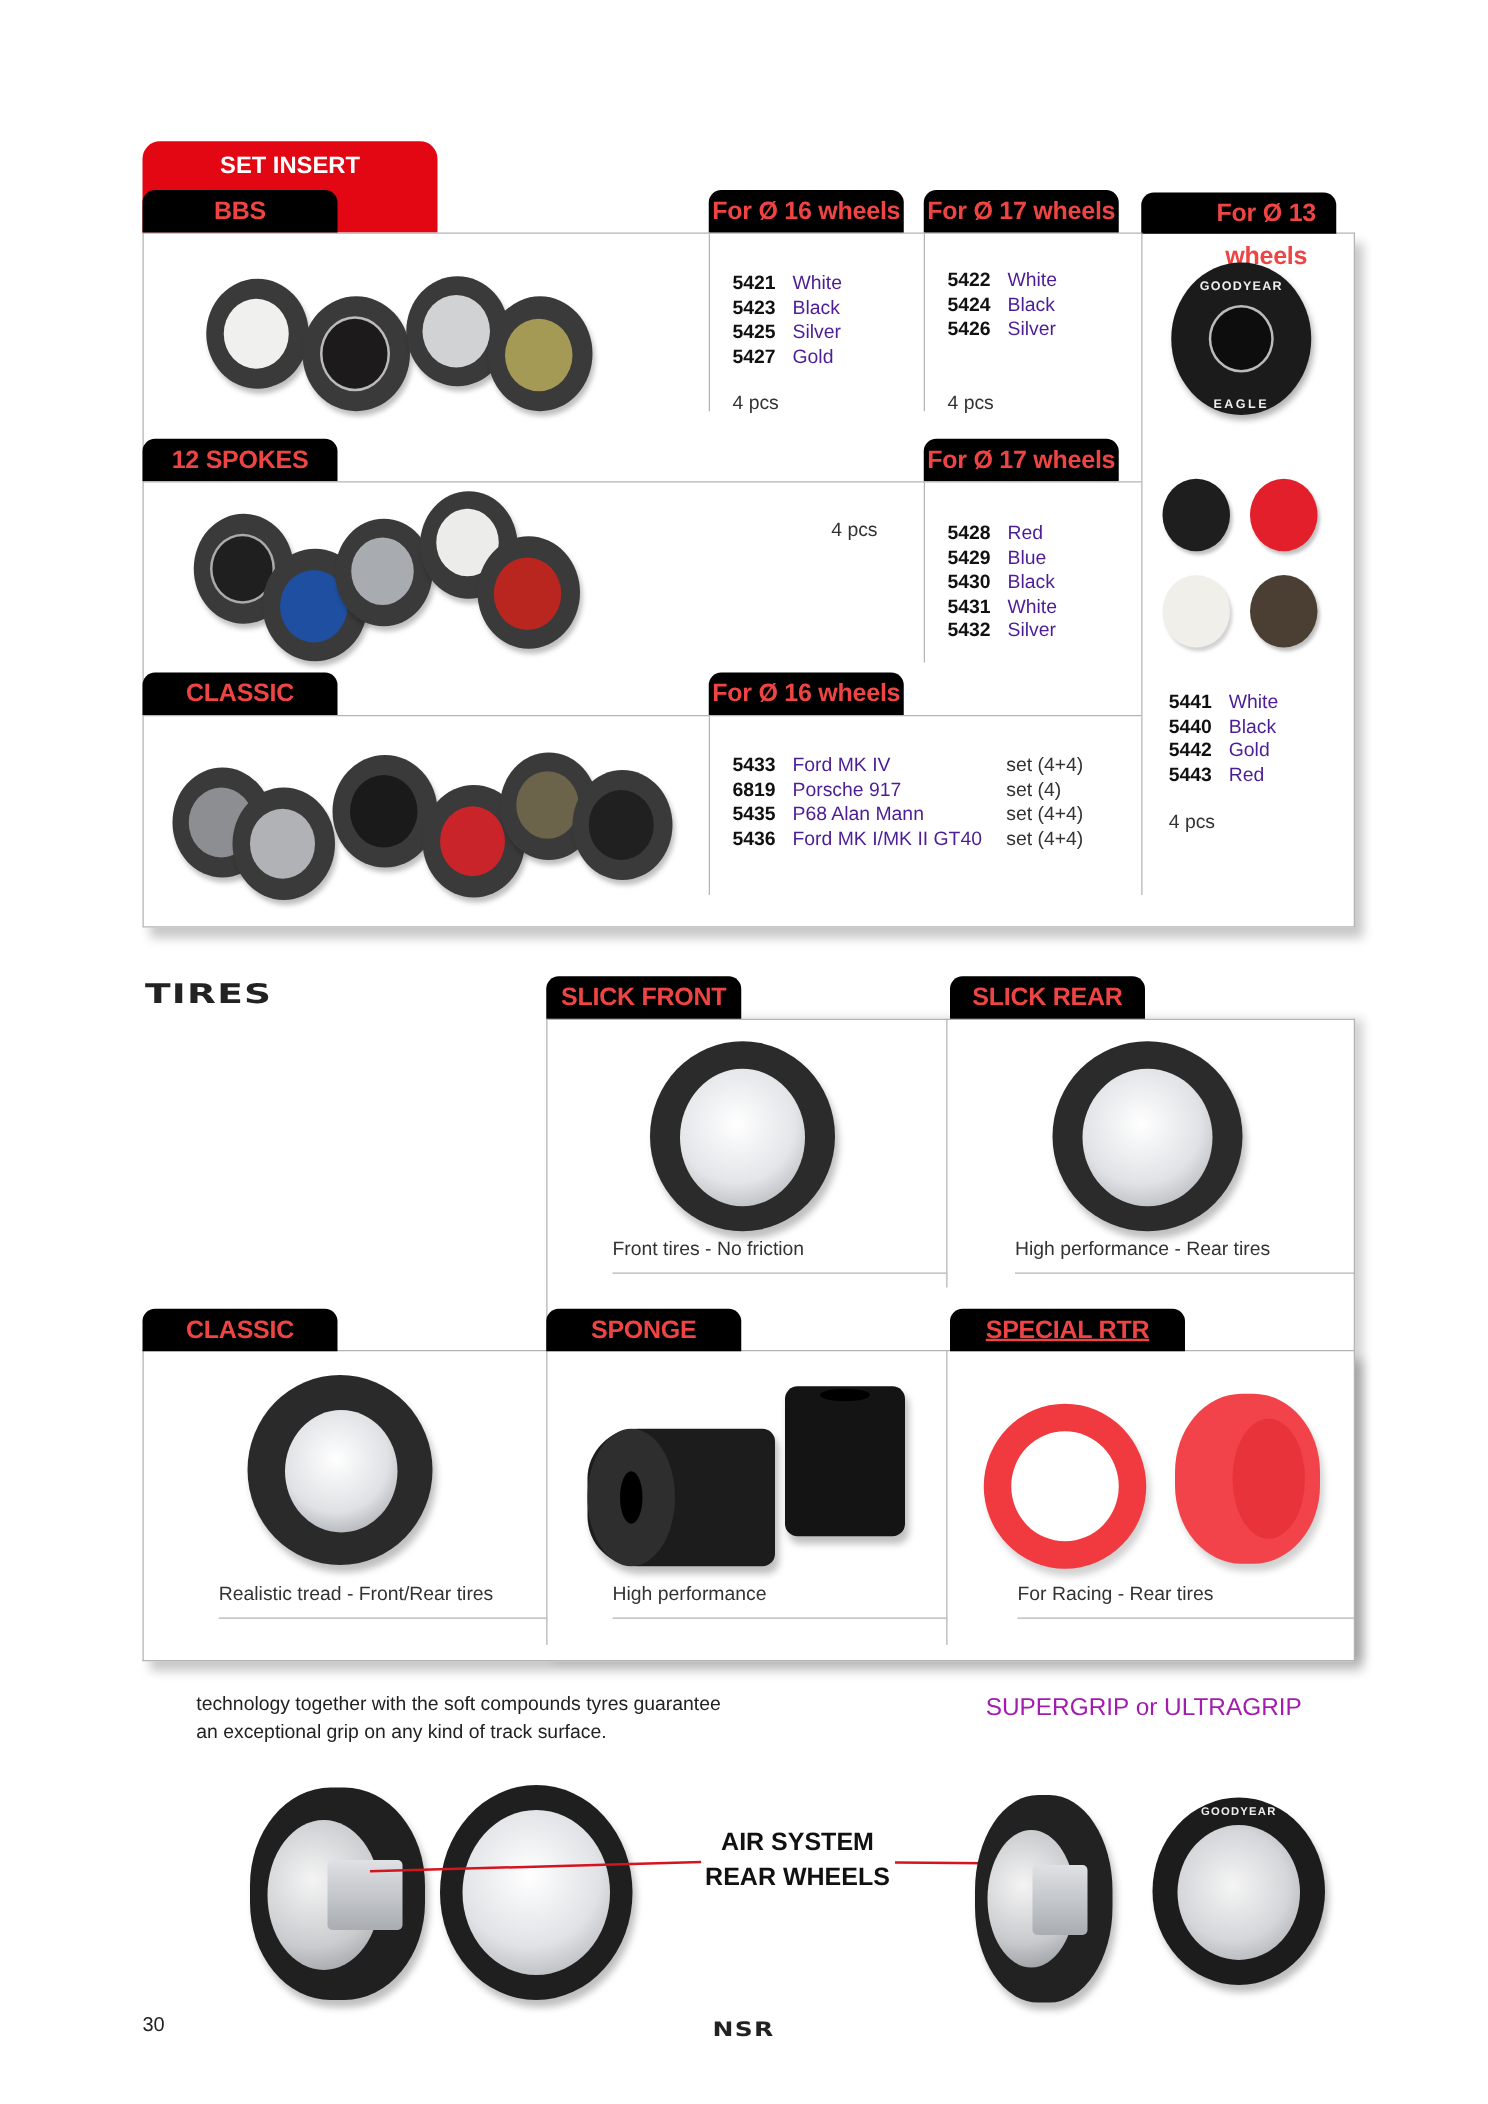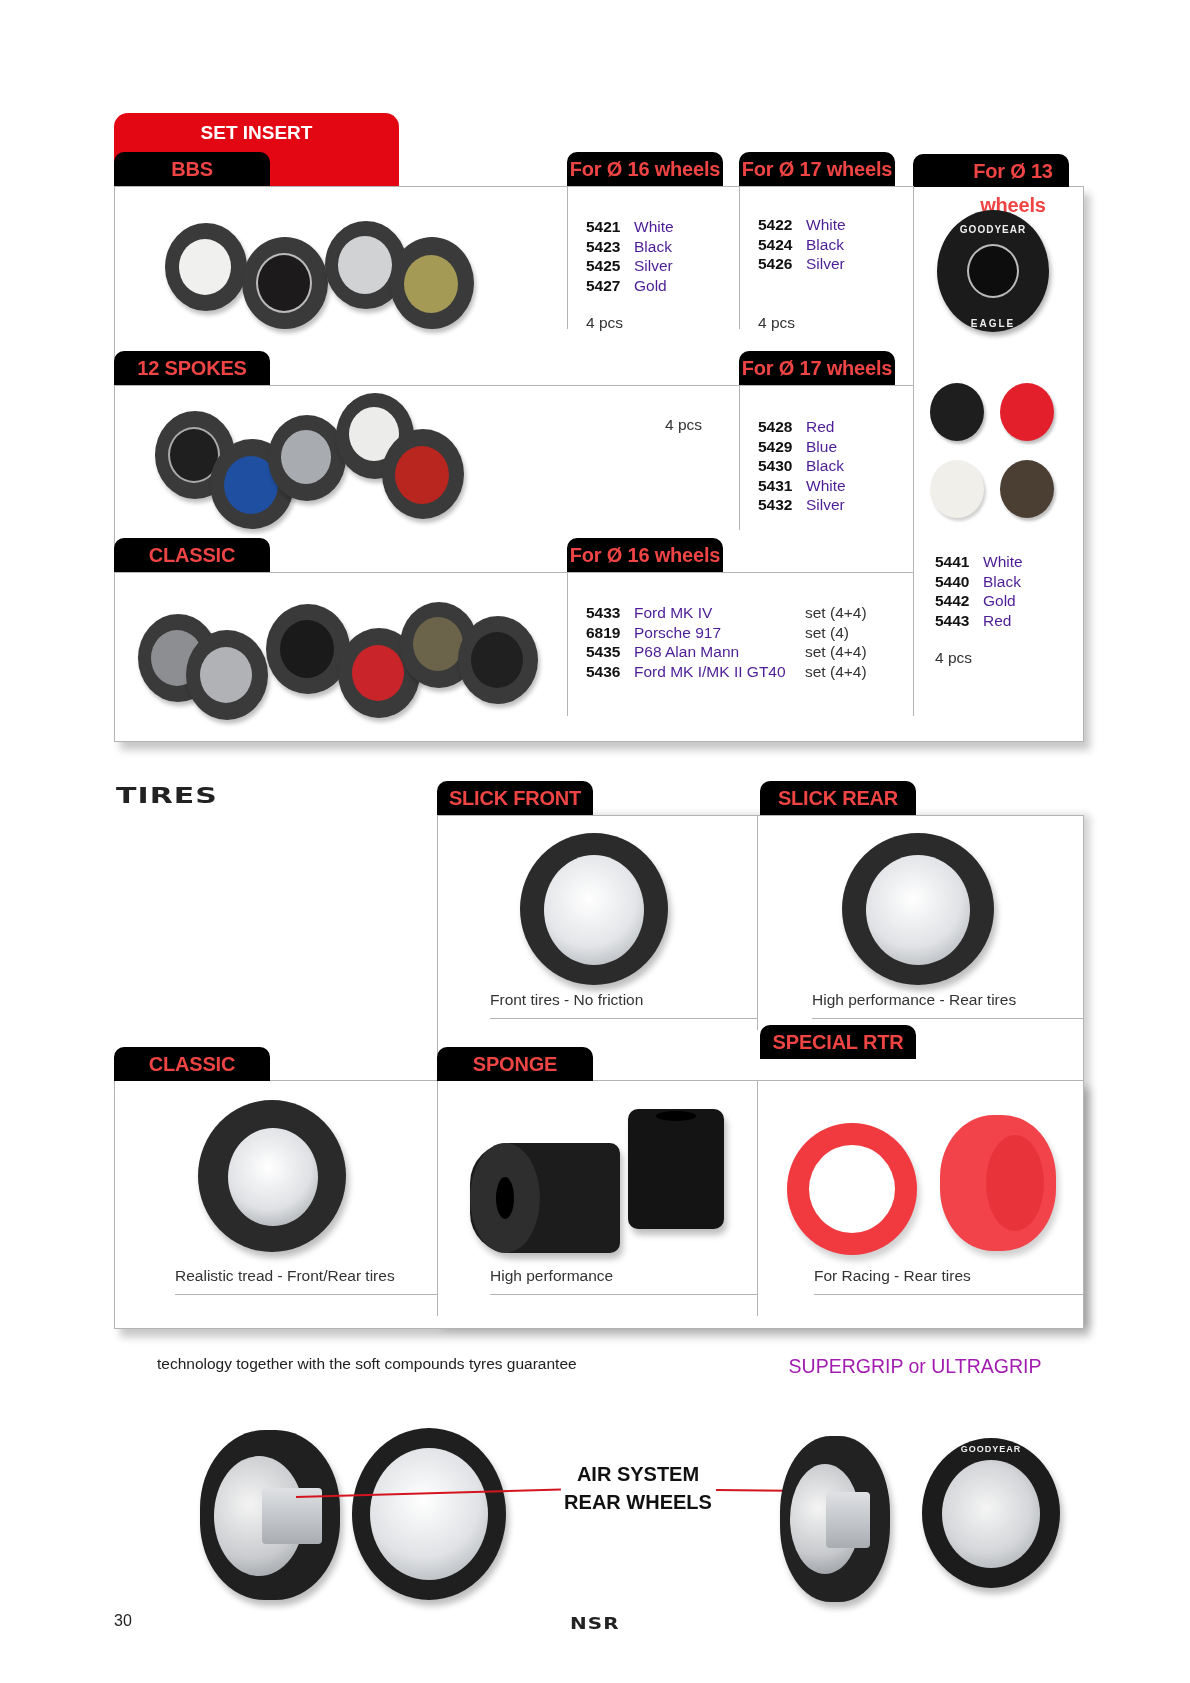--- a/index.html
+++ b/index.html
@@ -29,21 +29,21 @@
   .compound { position: absolute; font-size: 19.5px; line-height: 28px; text-align: center; color: #a21caf; }
   .air-label { position: absolute; font-size: 20px; font-weight: bold; line-height: 28px; text-align: center; color: #111; }
   .redline { position: absolute; height: 2px; background: #d4141e; transform-origin: left center; }
   .page-num { position: absolute; left: 114px; top: 1612px; font-size: 16px; color: #222; }
   .logo { position: absolute; left: 570px; top: 1611px; font-size: 20px; font-weight: 900; letter-spacing: 1px;
           font-family: "DejaVu Sans", sans-serif; transform: scaleY(0.8); }
 </style>
 </head>
 <body>
 
-<div class="red-tab" style="left:114px; top:113px; width:285px; height:74px; line-height:40px;">
+<div class="red-tab" style="left:114px; top:113px; width:236px; height:74px; line-height:40px;">
   <span>SET INSERT</span>
 </div>
 
 <div class="panel" style="left:114px; top:186px; width:970px; height:556px;"></div>
 
 <div class="tab" style="left:114px; top:152px; width:156px;">
   <span>BBS</span>
 </div>
 <div class="tab" style="left:567px; top:152px; width:156px;">
   <span>For Ø 16 wheels</span>
@@ -263,21 +263,21 @@
 </div>
 <div class="tab" style="left:760px; top:781px; width:156px;">
   <span>SLICK REAR</span>
 </div>
 <div class="tab" style="left:114px; top:1047px; width:156px;">
   <span>CLASSIC</span>
 </div>
 <div class="tab" style="left:437px; top:1047px; width:156px;">
   <span>SPONGE</span>
 </div>
-<div class="tab" style="left:760px; top:1025px; width:156px;">
+<div class="tab" style="left:760px; top:1047px; width:188px;text-decoration:underline;">
   <span>SPECIAL RTR</span>
 </div>
 
 <div class="abs" style="left:520px; top:833px; width:148px; height:152px; border-radius:50%; background:#2b2b2b; box-shadow:3px 6px 6px rgba(0,0,0,0.25);">
   <div class="abs" style="left:24px; top:22px; width:100px; height:110px; border-radius:50%; background:radial-gradient(circle at 45% 40%, #ffffff 0%, #e3e5e8 55%, #9ea2a7 100%);"></div>
 </div>
 <div class="caption" style="left:490px; top:991px;">Front tires - No friction</div>
 <div class="caption-rule" style="left:490px; top:1018px; width:267px;"></div>
 
 <div class="abs" style="left:842px; top:833px; width:152px; height:152px; border-radius:50%; background:#2b2b2b; box-shadow:3px 6px 6px rgba(0,0,0,0.25);">
@@ -308,20 +308,21 @@
   <div class="abs" style="left:2px; top:8px; width:130px; height:132px; border-radius:50%; border:22px solid #f03a40; background:#fff; box-shadow:3px 6px 6px rgba(0,0,0,0.18);"></div>
   <div class="abs" style="left:155px; top:0px; width:116px; height:136px; border-radius:46%; background:#f2434a; box-shadow:3px 6px 6px rgba(0,0,0,0.18);">
     <div class="abs" style="left:46px; top:20px; width:58px; height:96px; border-radius:50%; background:#e8333a;"></div>
   </div>
 </div>
 <div class="caption" style="left:814px; top:1267px;">For Racing - Rear tires</div>
 <div class="caption-rule" style="left:814px; top:1294px; width:270px;"></div>
 
 <div class="blurb" style="left:157px; top:1353px;">
   <div>technology together with the soft compounds tyres guarantee</div>
+  <div>an exceptional grip on any kind of track surface.</div>
 </div>
 
 <div class="compound" style="left:770px; top:1352px; width:290px;">
   <div>SUPERGRIP or ULTRAGRIP</div>
 </div>
 
 <div class="abs" style="left:200px; top:1430px; width:140px; height:170px; border-radius:46%; background:#202020; box-shadow:3px 6px 6px rgba(0,0,0,0.25);">
   <div class="abs" style="left:14px; top:26px; width:90px; height:120px; border-radius:50%; background:radial-gradient(circle at 40% 40%, #f4f4f4 0%, #c9cbce 60%, #8d9196 100%);"></div>
   <div class="abs" style="left:62px; top:58px; width:60px; height:56px; background:linear-gradient(#dfe1e4,#a9adb2); border-radius:4px;"></div>
 </div>

